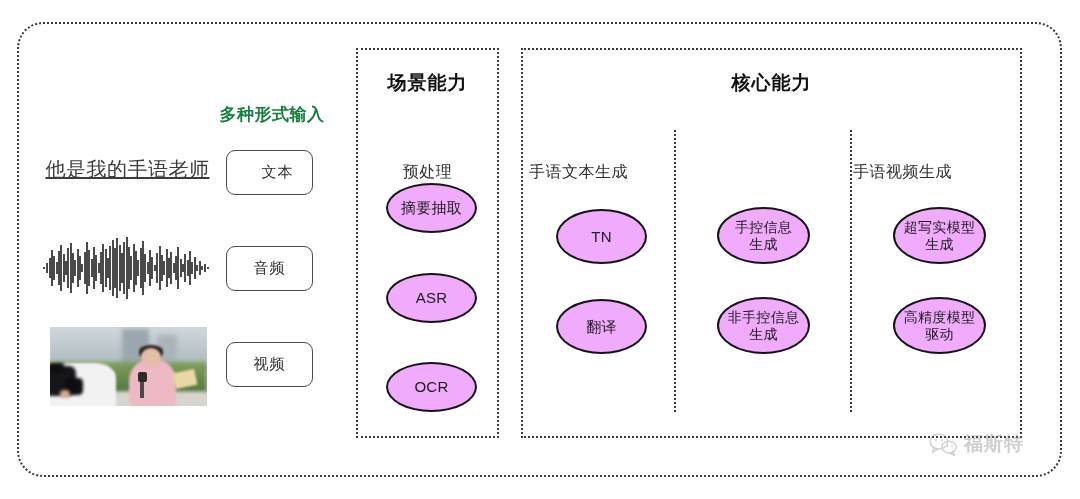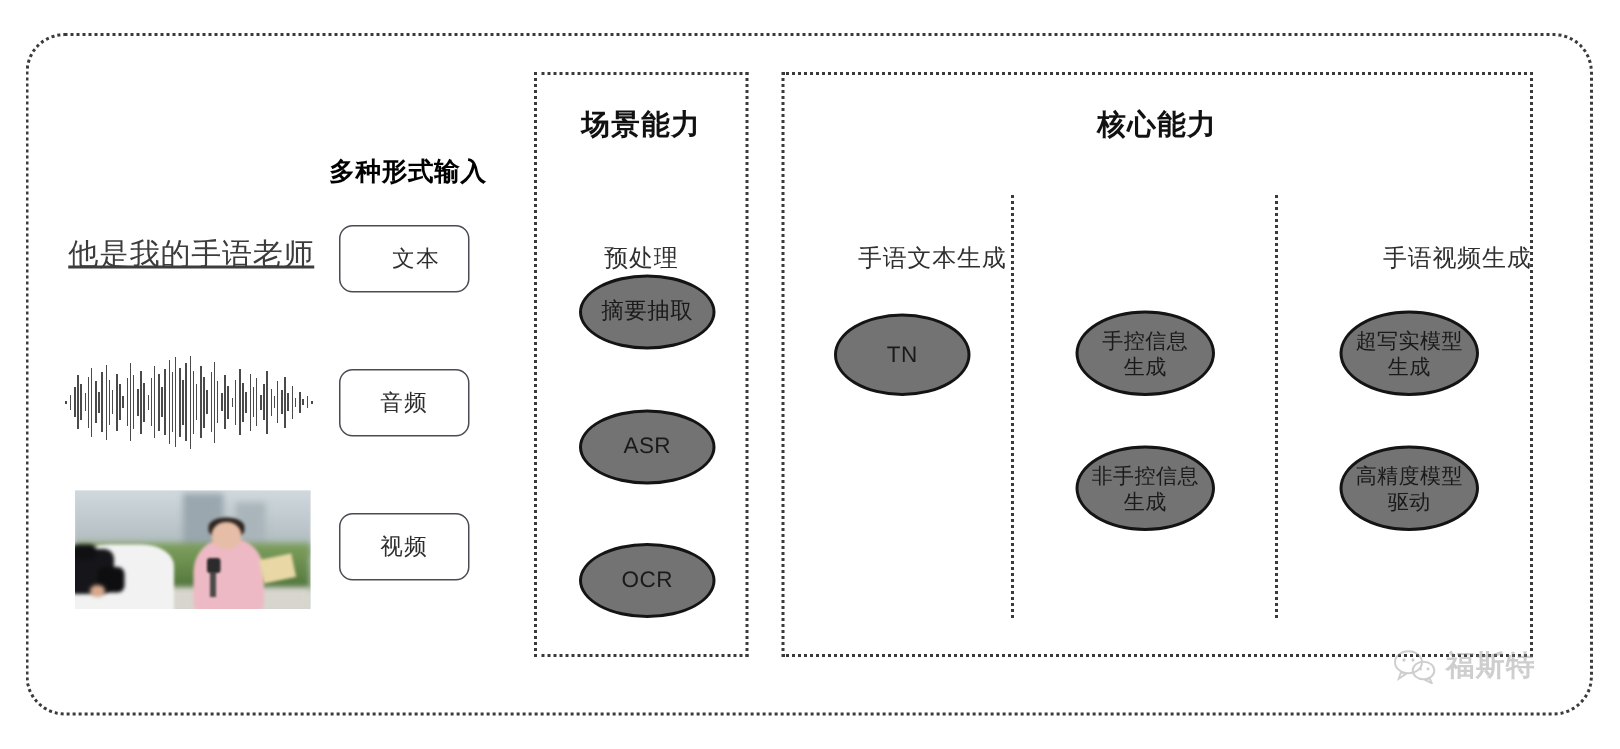--- a/index.html
+++ b/index.html
@@ -49,21 +49,21 @@
   
   #input-heading {
     position: absolute;
     left: 216px;
     top: 103px;
     width: 112px;
     text-align: center;
     font-size: 17px;
     font-weight: bold;
     letter-spacing: .5px;
-    color: #000000;
+    color: #15803d;
   }
   #sample-text {
     position: absolute;
     left: 45px;
     top: 156px;
     width: 165px;
     text-align: center;
     font-size: 20px;
     color: #3c3c3c;
     letter-spacing: .5px;
@@ -192,36 +192,36 @@
     top: 80px;
     width: 0;
     height: 282px;
     border-left: 2px dotted #3a3a3a;
   }
   #divider-1 { left: 151px; }
   #divider-2 { left: 327px; }
   .col-heading {
     position: absolute;
     top: 112px;
-    text-align: right;
+    text-align: left;
     font-size: 16px;
     color: #2f2f2f;
     letter-spacing: .5px;
   }
   #col-heading-1 { left: 6px;   width: 142px; }
   #col-heading-2 { left: 154px; width: 170px; }
   #col-heading-3 { left: 330px; width: 168px; }
 
   
   .ellipse {
     position: absolute;
     box-sizing: border-box;
     border: 2.2px solid #141414;
     border-radius: 50%;
-    background: #737373;
+    background: #f0abfc;
     display: flex;
     align-items: center;
     justify-content: center;
     text-align: center;
     line-height: 1.18;
     color: #1a1a1a;
     letter-spacing: .3px;
   }
   .ellipse.sm { font-size: 15px; }
   .ellipse.xs { font-size: 14px; }
@@ -378,20 +378,23 @@
 
   <div class="col-divider" id="divider-1"></div>
   <div class="col-divider" id="divider-2"></div>
 
   <div class="col-heading" id="col-heading-1">手语文本生成</div>
   <div class="col-heading" id="col-heading-3">手语视频生成</div>
 
   <div class="ellipse sm" id="node-tn">
     <span>TN</span>
   </div>
+  <div class="ellipse sm" id="node-fanyi">
+    <span>翻译</span>
+  </div>
 
   <div class="ellipse xs" id="node-shoukong">
     <span>
       <span>手控信息</span><br>
       <span>生成</span>
     </span>
   </div>
   <div class="ellipse xs" id="node-feishoukong">
     <span>
       <span>非手控信息</span><br>

